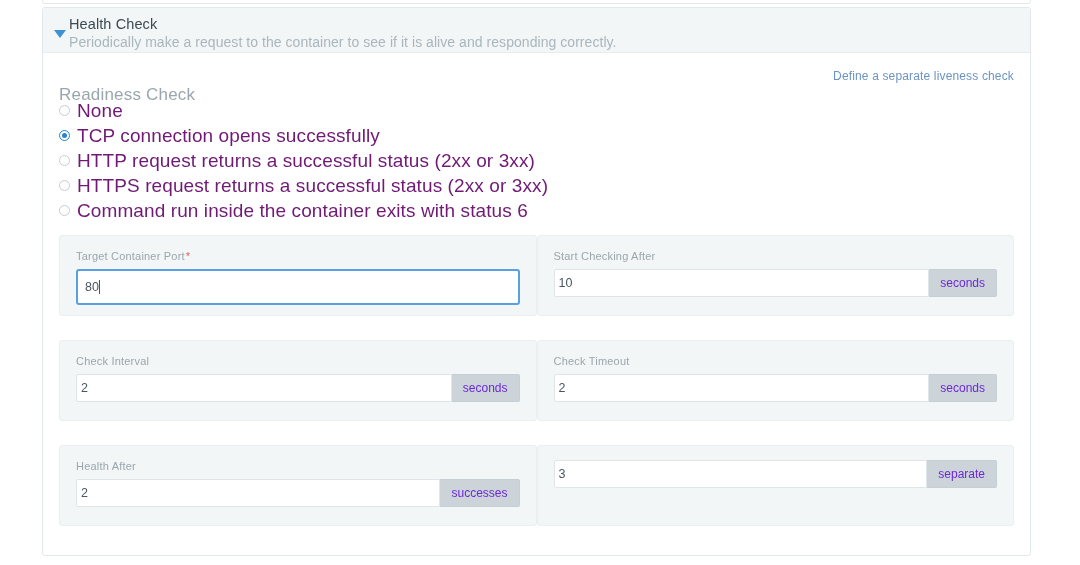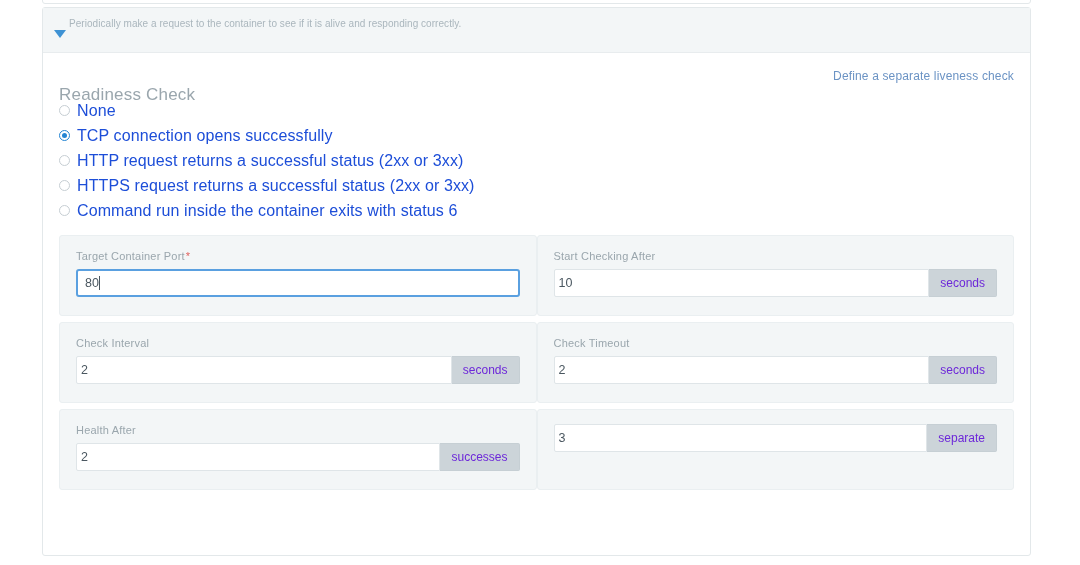--- a/index.html
+++ b/index.html
@@ -60,21 +60,21 @@
   }
 
   .card-title {
     font-size: 14.5px;
     color: #3b4a52;
     letter-spacing: 0.1px;
     line-height: 18px;
   }
 
   .card-subtitle {
-    font-size: 10px;
+    font-size: 14px;
     color: #aab6bd;
     line-height: 16px;
     margin-top: 1px;
     letter-spacing: 0.05px;
   }
 
   .body {
     position: relative;
     padding: 0;
   }
@@ -139,35 +139,35 @@
     position: absolute;
     left: 2px;
     top: 2px;
     width: 5px;
     height: 5px;
     border-radius: 50%;
     background: #2585d3;
   }
 
   .radio-label {
-    font-size: 16px;
-    color: #1d4ed8;
+    font-size: 19px;
+    color: #701a75;
     letter-spacing: 0.1px;
   }
 
   .fields {
     position: relative;
     margin-top: 12px;
     padding: 0 16px;
   }
 
   .field-row {
     display: flex;
     gap: 0;
-    margin-bottom: 6px;
+    margin-bottom: 24px;
   }
 
   .field-panel {
     flex: 1 1 0;
     background: #f3f6f7;
     border: 1px solid #eaeff1;
     border-radius: 3px;
     box-sizing: border-box;
     padding: 14px 16px 18px 16px;
     min-width: 0;
@@ -230,32 +230,33 @@
     color: #4a5760;
     padding: 0 4px;
     display: flex;
     align-items: center;
     cursor: text;
   }
 
   .input-display.focused {
     border: 2px solid #5aa0e0;
     border-radius: 3px;
-    padding: 8px 7px;
+    padding: 16px 7px;
   }
 </style>
 </head>
 <body>
 
 <div class="prev-card-edge"></div>
 
 <div class="card">
 
   <div class="card-header">
     <div class="collapse-triangle"></div>
+    <div class="card-title">Health Check</div>
     <div class="card-subtitle">Periodically make a request to the container to see if it is alive and responding correctly.</div>
   </div>
 
   <div class="body">
 
     <div class="section-row">
       <div class="readiness-label">Readiness Check</div>
       <a class="liveness-link">Define a separate liveness check</a>
     </div>
 

